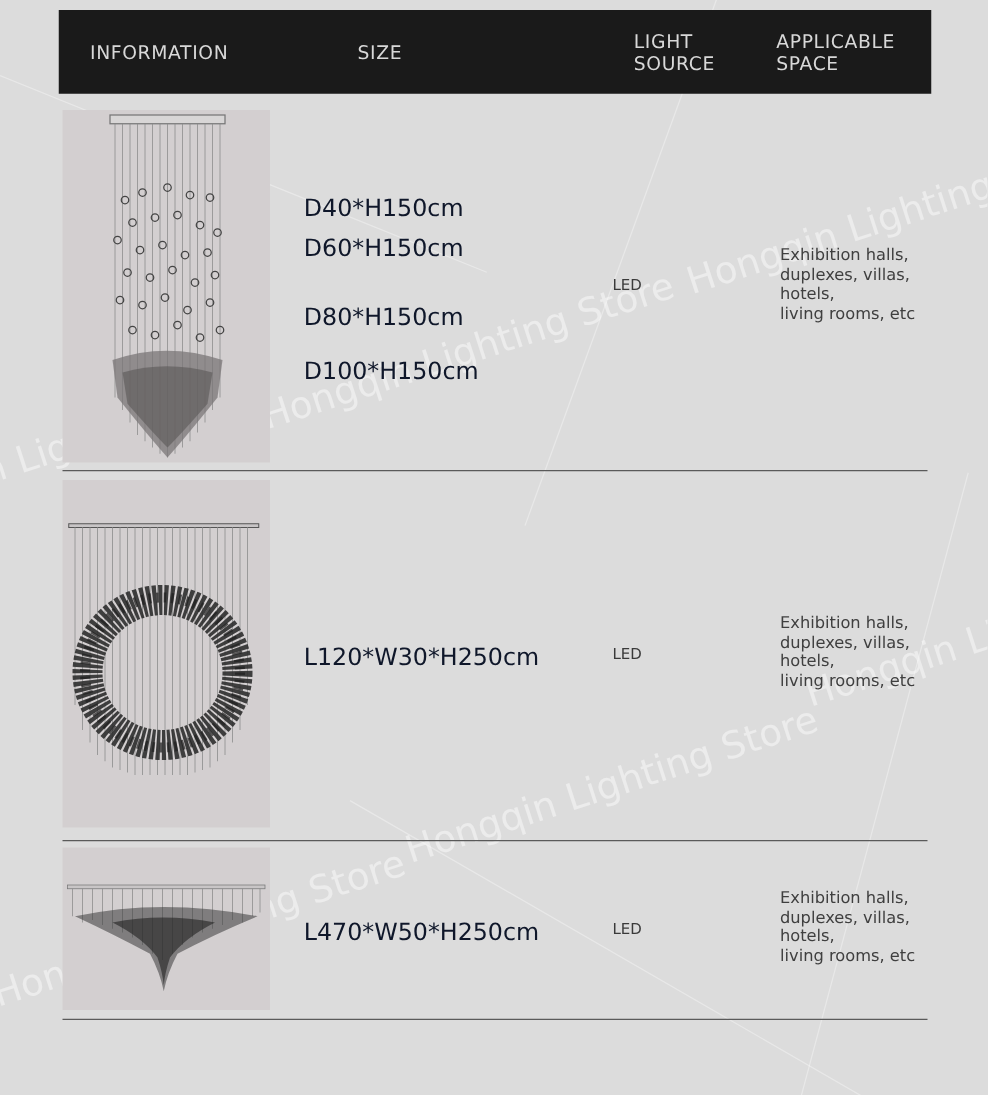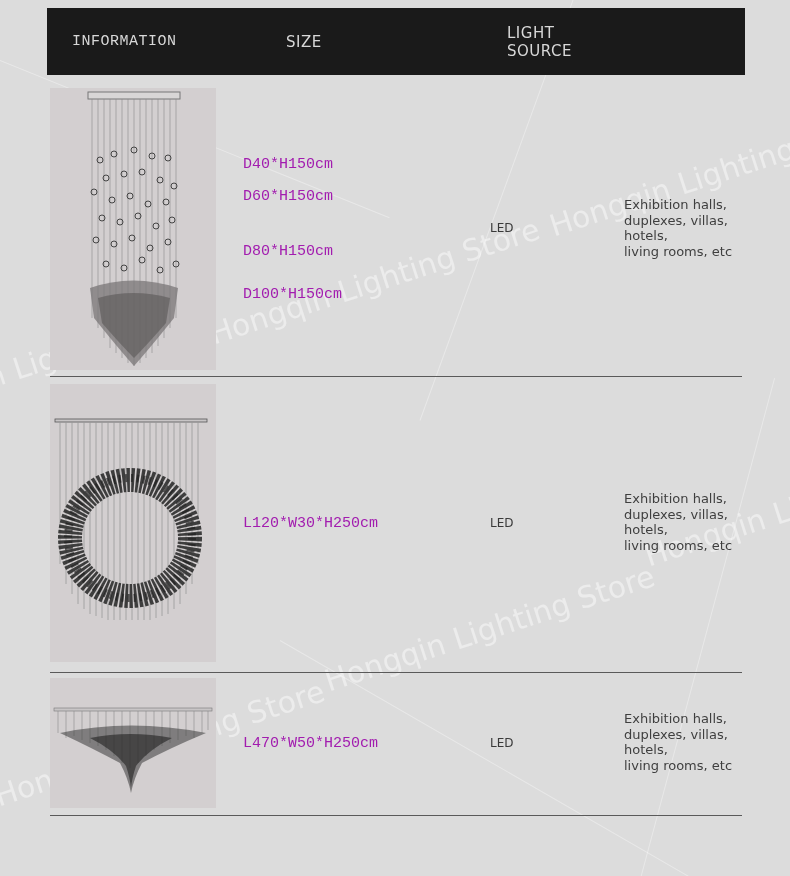--- a/index.html
+++ b/index.html
@@ -23,45 +23,47 @@
   }
   .hcell { position: absolute; font-size: 15px; line-height: 18px; letter-spacing: 0.5px; }
   .h-info { left: 25px; top: 25px; }
   .h-size { left: 239px; top: 25px; }
   .h-light { left: 420px; top: 16px; }
   .h-space { left: 574px; top: 16px; }
   .img-panel {
     position: absolute; left: 50px; width: 166px; background: #d3cfd0;
   }
   .divider { position: absolute; left: 50px; width: 692px; height: 1px; background: #5a5a5a; }
-  .size-text { position: absolute; left: 243px; font-size: 15px; color: #a21caf; font-family: Liberation Mono, monospace; }
+  .size-text { position: absolute; left: 243px; font-size: 19px; color: #0f172a; }
   .led-text { position: absolute; left: 490px; font-size: 12px; color: #3a3a3a; }
   .space-text { position: absolute; left: 624px; font-size: 13px; line-height: 15.5px; color: #3f3f3f; white-space: pre-line; }
 </style>
 </head>
 <body>
 
 <div class="watermark-layer">
   <div class="deco-line" style="left:0;top:60px;width:420px;transform:rotate(22deg);"></div>
   <div class="deco-line" style="left:280px;top:640px;width:500px;transform:rotate(30deg);"></div>
   <div class="deco-line" style="left:420px;top:420px;width:460px;transform:rotate(-70deg);"></div>
   <div class="deco-line" style="left:640px;top:880px;width:520px;transform:rotate(-75deg);"></div>
   <div class="wm" style="left:205px;top:318px;transform:rotate(-18deg);">Hongqin Lighting Store</div>
   <div class="wm" style="left:545px;top:210px;transform:rotate(-18deg);">Hongqin Lighting Store</div>
   <div class="wm" style="left:-120px;top:395px;transform:rotate(-18deg);">Hongqin Lighting Store</div>
   <div class="wm" style="left:320px;top:665px;transform:rotate(-18deg);">Hongqin Lighting Store</div>
   <div class="wm" style="left:-10px;top:780px;transform:rotate(-18deg);">Hongqin Lighting Store</div>
   <div class="wm" style="left:640px;top:540px;transform:rotate(-18deg);">Hongqin Lighting Store</div>
 </div>
 
 <div class="header">
-  <div class="hcell h-info" style="white-space:pre-line;font-family:Liberation Mono, monospace;">INFORMATION</div>
+  <div class="hcell h-info" style="white-space:pre-line;">INFORMATION</div>
   <div class="hcell h-size" style="white-space:pre-line;">SIZE</div>
   <div class="hcell h-light" style="white-space:pre-line;margin-left:40px;">LIGHT
 SOURCE</div>
+  <div class="hcell h-space" style="white-space:pre-line;">APPLICABLE
+SPACE</div>
 </div>
 
 <div>
   <div class="img-panel" style="top:88px;height:282px;">
     <svg width="166" height="282" viewBox="0 0 166 282">
       <rect x="38" y="4" width="92" height="7" fill="#d8d6d6" stroke="#777" stroke-width="1"></rect>
       <g stroke="#8a8a8a" stroke-width="0.6">
         <line x1="42" y1="11" x2="42" y2="230"></line>
           <line x1="48" y1="11" x2="48" y2="240"></line>
         <line x1="54" y1="11" x2="54" y2="250"></line>

